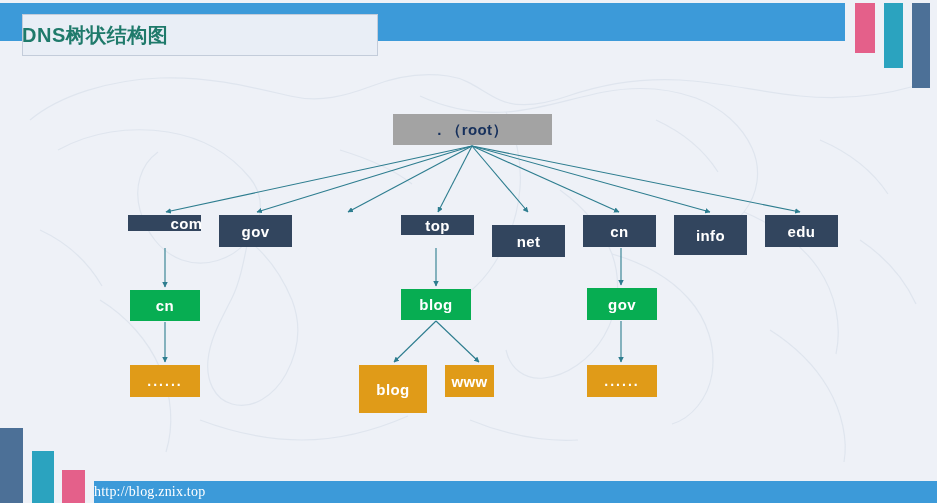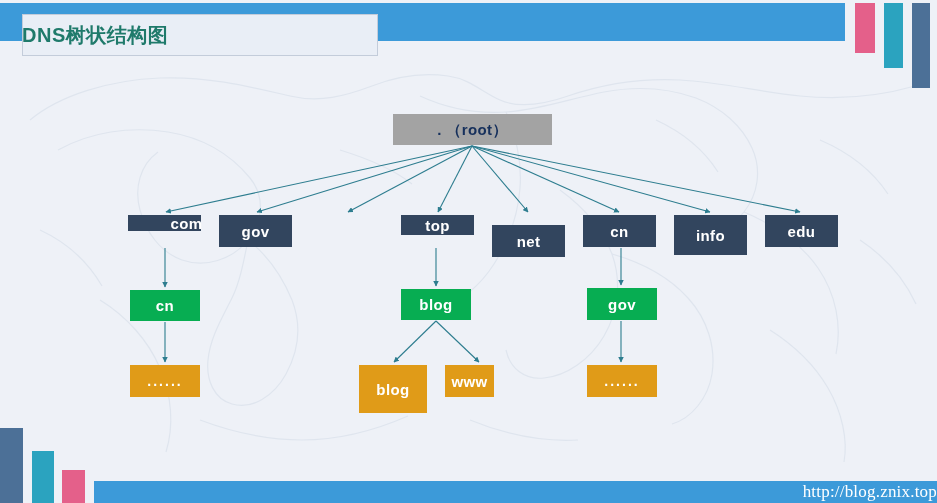--- a/index.html
+++ b/index.html
@@ -44,23 +44,23 @@
   #footer-bar {
     left: 94px; top: 481px;
     width: 843px; height: 22px;
     background: #3c9ad9;
   }
   #footer-url {
     position: absolute;
     left: 94px; top: 481px;
     width: 843px; height: 22px;
     line-height: 22px;
-    text-align: right;
+    text-align: left;
     color: #ffffff;
-    font-size: 17px;
+    font-size: 14px;
     font-family: "Liberation Serif", "DejaVu Serif", serif;
     letter-spacing: 0.2px;
   }
 
   
   #title-box {
     position: absolute;
     left: 22px; top: 14px;
     width: 356px; height: 42px;
     background: #e9eef6;

